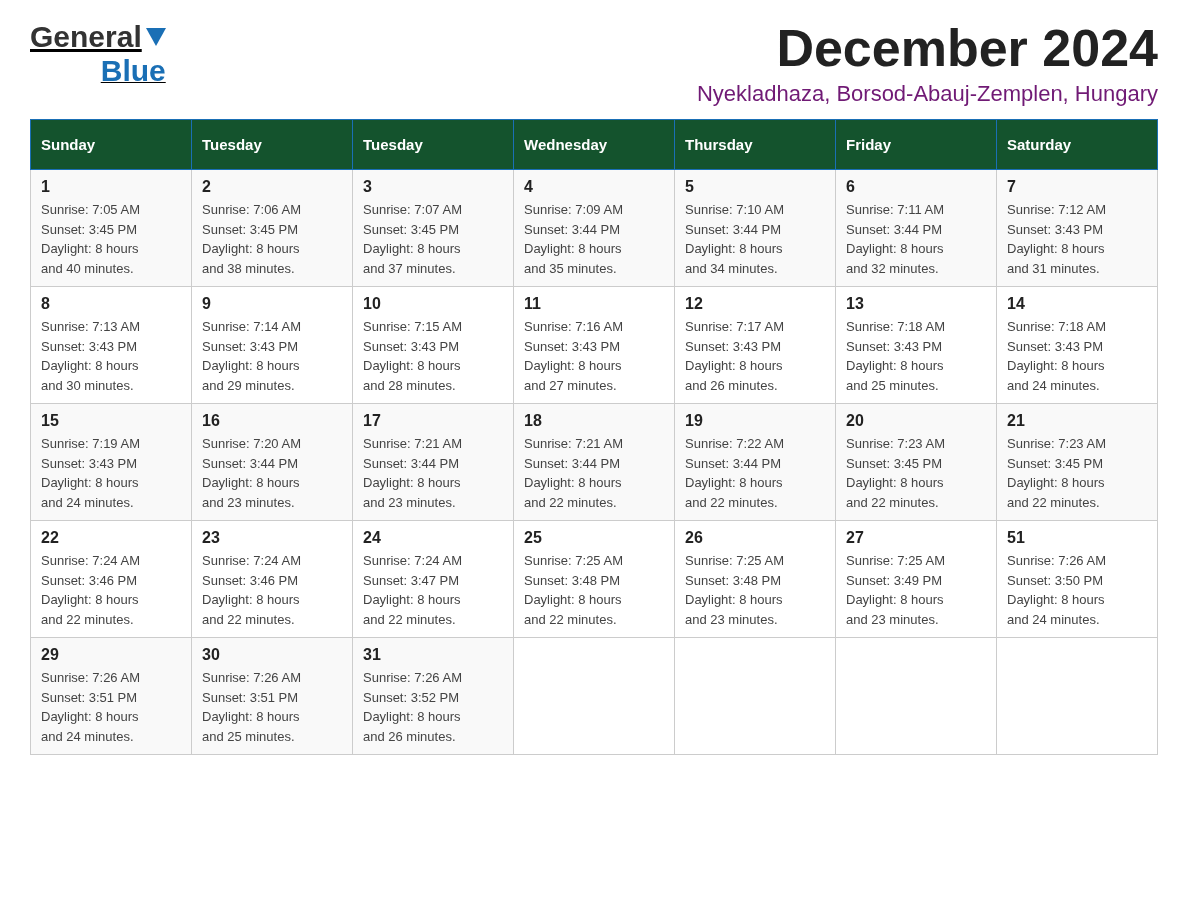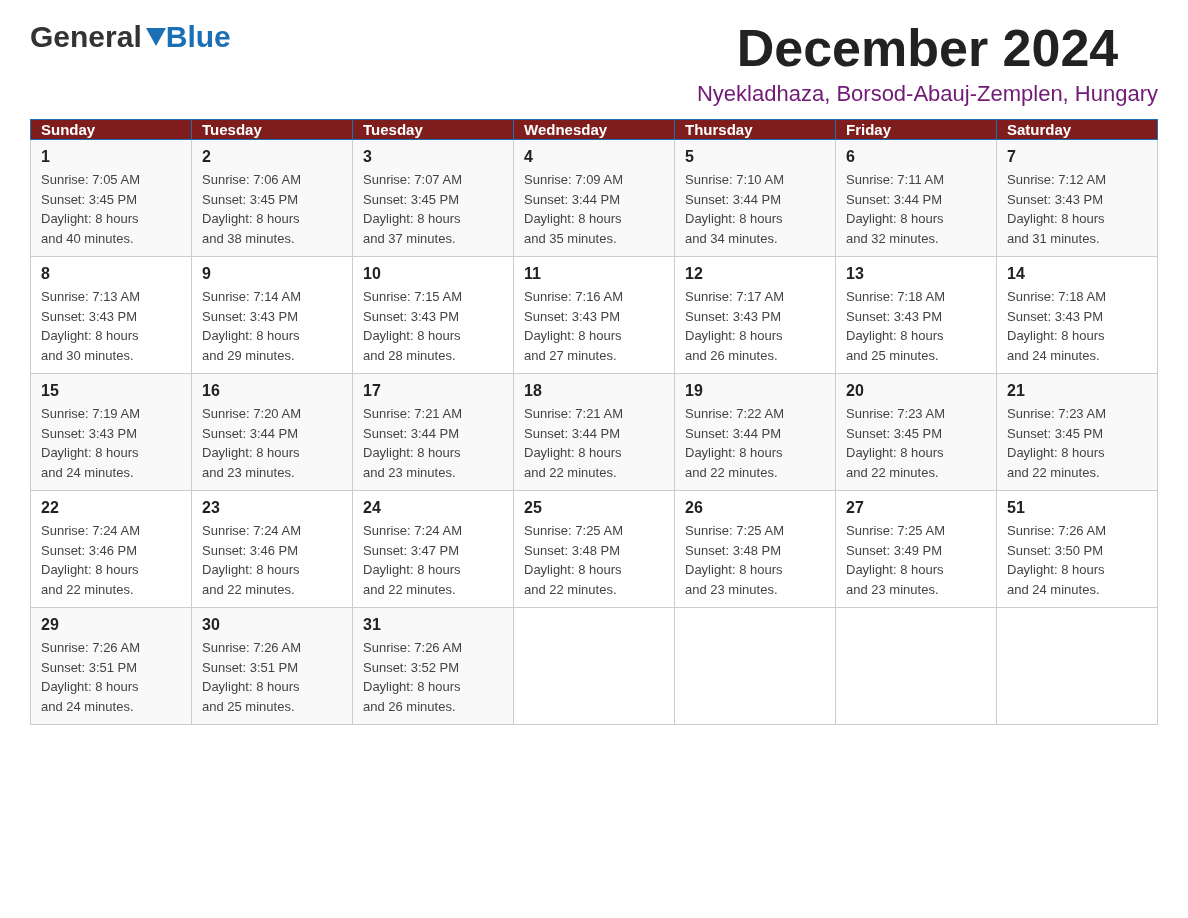--- a/index.html
+++ b/index.html
@@ -11,52 +11,53 @@
       padding: 20px 30px;
     }
     .header-area {
       display: flex;
       justify-content: space-between;
       align-items: flex-start;
       margin-bottom: 10px;
     }
     .logo {
       display: flex;
-      flex-direction: row;
+      flex-direction: column;
       align-items: flex-end;
+      text-decoration: underline;
     }
     .logo-line1 {
       display: flex;
       align-items: center;
     }
     .title-area {
-      text-align: center;
+      text-align: right;
     }
     .month-title {
       font-size: 52px;
       font-weight: bold;
       color: #222;
       line-height: 1.1;
     }
     .location-title {
       font-size: 22px;
       color: #701a75;
       margin-top: 4px;
     }
     table {
       width: 100%;
       border-collapse: collapse;
       margin-top: 12px;
     }
     thead tr th {
-      background-color: #7f1d1d;
+      background-color: #14532d;
       color: #fff;
       font-size: 15px;
       font-weight: bold;
-      padding: 1px 10px;
+      padding: 16px 10px;
       text-align: left;
       border: 1px solid #1a6fb5;
     }
     tbody tr td {
       border: 1px solid #ccc;
       padding: 8px 10px;
       vertical-align: top;
       font-size: 13px;
       color: #333;
       min-height: 100px;

